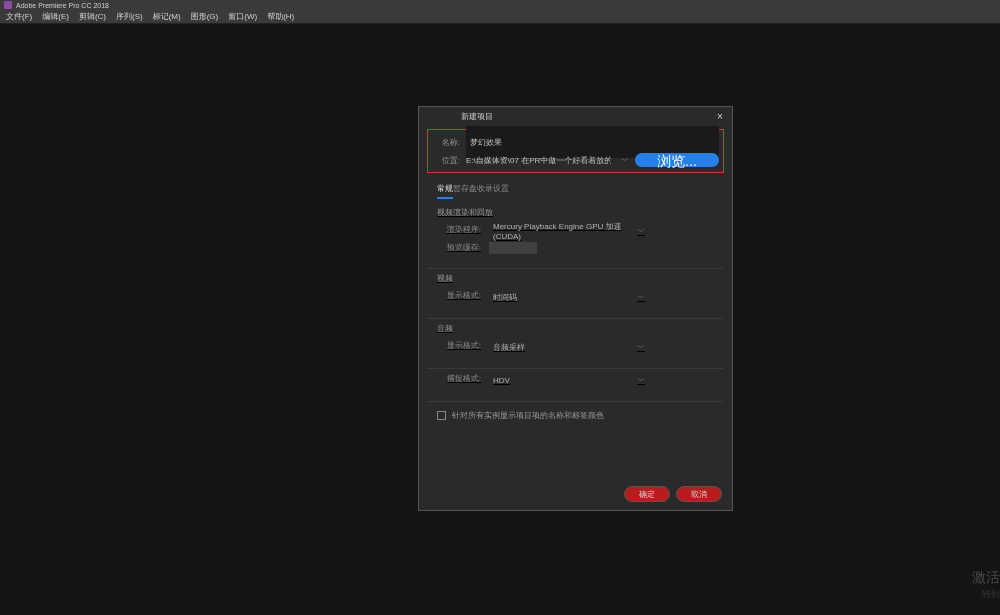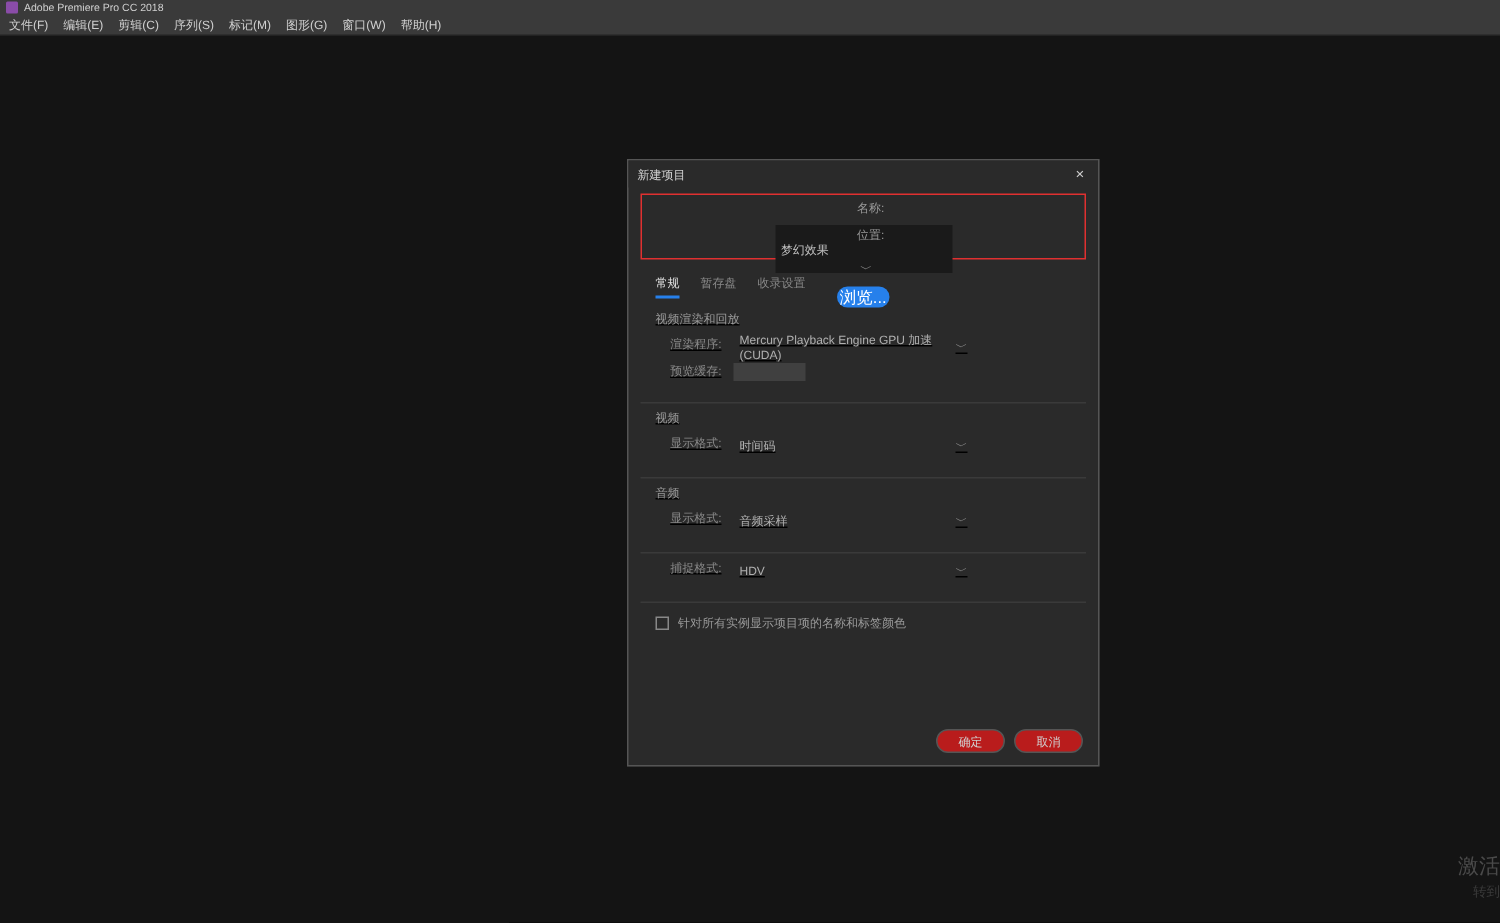--- a/index.html
+++ b/index.html
@@ -8,36 +8,36 @@
     .titlebar { height: 10px; background: #3a3a3a; display: flex; align-items: center; padding-left: 4px; }
     .titlebar-icon { width: 8px; height: 8px; background: #8a4ca8; border-radius: 1px; margin-right: 4px; }
     .titlebar-text { color: #d0d0d0; font-size: 7px; }
     
     .menubar { height: 14px; background: #3a3a3a; display: flex; align-items: center; padding-left: 6px; gap: 10px; border-bottom: 1px solid #222; }
     .menu-item { color: #d0d0d0; font-size: 8px; cursor: pointer; }
     
     .workspace { position: absolute; top: 24px; left: 0; right: 0; bottom: 0; background: #141414; }
     
     .dialog { position: absolute; left: 418px; top: 106px; width: 315px; height: 405px; background: #2a2a2a; border: 1px solid #555; }
-    .dialog-header { height: 18px; display: flex; align-items: center; justify-content: space-between; padding: 0 6px; background: #2a2a2a; }
+    .dialog-header { height: 18px; display: flex; align-items: center; justify-content: space-between; padding: 0 6px; background: #2a2a2a; margin-left: 36px; }
     .dialog-title { color: #d0d0d0; font-size: 8px; }
     .dialog-close { color: #d0d0d0; font-size: 10px; cursor: pointer; width: 12px; text-align: center; }
     
     .dialog-body { padding: 4px 8px; }
     
     .red-box { border: 1px solid #e03030; padding: 3px 4px; margin-bottom: 4px; }
     
-    .form-row { display: flex; align-items: center; height: 18px; gap: 6px; flex-direction: column; }
+    .form-row { display: flex; align-items: center; height: 18px; gap: 6px; }
     .form-label { color: #999; font-size: 8px; width: 28px; text-align: right; }
     .form-input { flex: 1; background: #1a1a1a; color: #c0c0c0; border: none; height: 14px; font-size: 8px; padding: 16px 4px; }
     .form-text { color: #c0c0c0; font-size: 8px; flex: 1; white-space: nowrap; overflow: hidden; }
-    .browse-btn { background: #2680eb; color: #fff; border: none; border-radius: 8px; height: 14px; padding: 0 2px; font-size: 11px; cursor: pointer; }
+    .browse-btn { background: #2680eb; color: #fff; border: none; border-radius: 8px; height: 14px; padding: 0 22px; font-size: 14px; cursor: pointer; }
     .loc-dropdown { color: #888; font-size: 8px; margin-left: 4px; }
     
-    .tabs { display: flex; gap: 14px; padding: 6px 10px 4px; }
+    .tabs { display: flex; padding: 6px 10px 4px; }
     .tab { color: #888; font-size: 8px; cursor: pointer; padding-bottom: 3px; }
     .tab.active { color: #e0e0e0; border-bottom: 2px solid #2680eb; }
     
     .section { padding: 4px 10px 10px; border-bottom: 1px solid #3a3a3a; text-decoration: underline; }
     .section:last-of-type { border-bottom: none; }
     .section-title { color: #999; font-size: 8px; margin-bottom: 6px; }
     .setting-row { display: flex; align-items: flex-start; gap: 8px; margin-bottom: 4px; }
     .setting-label { color: #888; font-size: 8px; width: 44px; text-align: right; }
     .setting-value { flex: 1; display: flex; align-items: center; justify-content: space-between; color: #b0b0b0; font-size: 8px; background: transparent; height: 14px; padding: 0 4px; max-width: 160px; }
     .setting-preview { width: 48px; height: 12px; background: #404040; }

